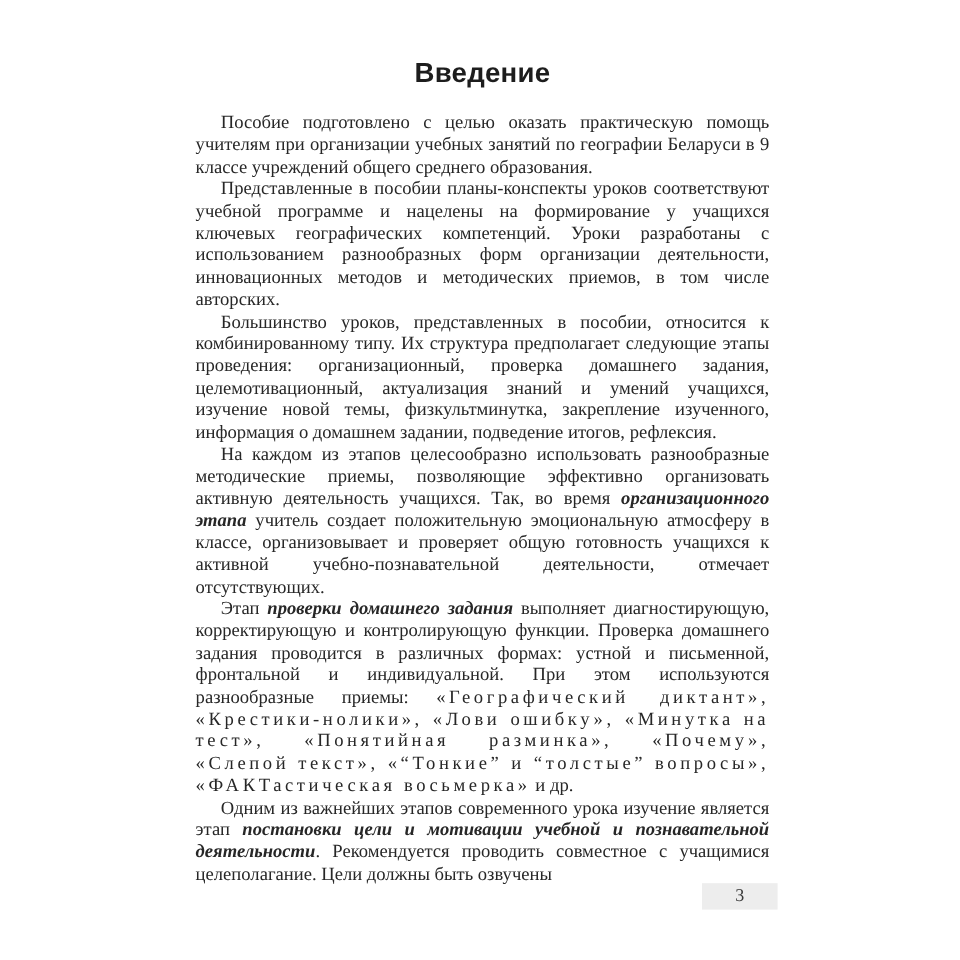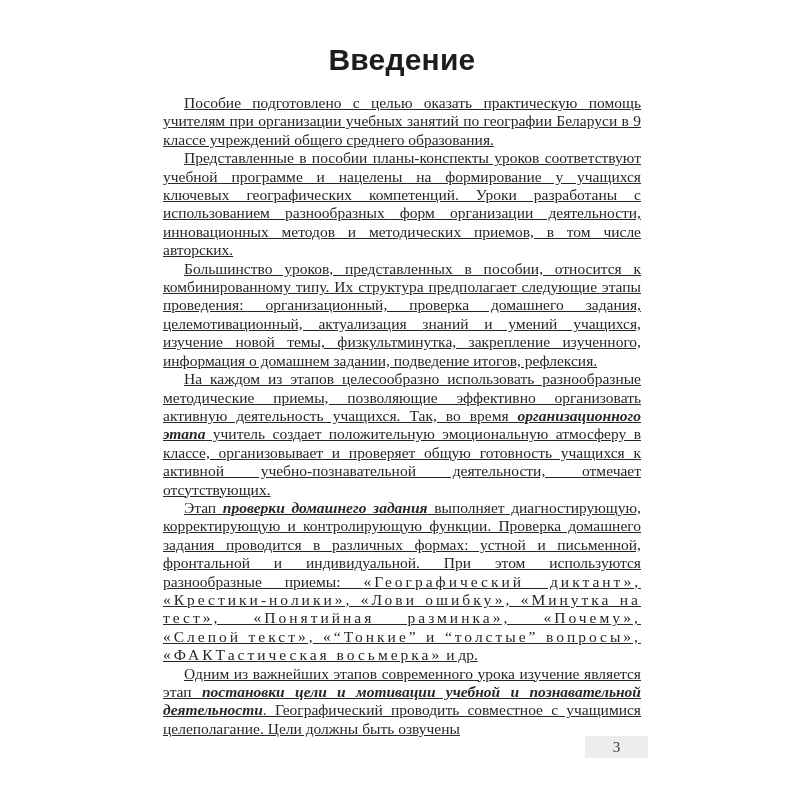--- a/index.html
+++ b/index.html
@@ -16,39 +16,38 @@
   }
   .content {
     position: absolute;
     left: 163px;
     top: 47px;
     width: 478px;
   }
   .title {
     font-family: "Liberation Sans", sans-serif;
     font-weight: 700;
-    font-size: 30px;
+    font-size: 23px;
     line-height: 26px;
     text-align: center;
     color: #1d1d1d;
     letter-spacing: 0.2px;
     margin: 0 0 21px 0;
   }
   .text-block {
     width: 100%;
   }
   .para {
     margin: 0;
     font-family: "Liberation Serif", serif;
     font-size: 15.5px;
     line-height: 18.4px;
     text-align: justify;
     text-indent: 21px;
     color: #272727;
-    text-decoration: underline;
   }
   .bi {
     font-weight: bold;
     font-style: italic;
   }
   .sp {
     letter-spacing: 3px;
   }
   .page-number {
     position: absolute;
@@ -69,17 +68,17 @@
 
 <div class="page">
   <div class="content">
     <h1 class="title">Введение</h1>
     <div class="text-block" id="text-block">
         <p class="para"><span>Пособие подготовлено с целью оказать практическую помощь учителям при организации учебных занятий по географии Беларуси в 9 классе учреждений общего среднего образования.</span></p>
         <p class="para"><span>Представленные в пособии планы-конспекты уроков соответствуют учебной программе и нацелены на формирование у учащихся ключевых географических компетенций. Уроки разработаны с использованием разнообразных форм организации деятельности, инновационных методов и методических приемов, в том числе авторских.</span></p>
         <p class="para"><span>Большинство уроков, представленных в пособии, относится к комбинированному типу. Их структура предполагает следующие этапы проведения: организационный, проверка домашнего задания, целемотивационный, актуализация знаний и умений учащихся, изучение новой темы, физкультминутка, закрепление изученного, информация о домашнем задании, подведение итогов, рефлексия.</span></p>
         <p class="para"><span>На каждом из этапов целесообразно использовать разнообразные методические приемы, позволяющие эффективно организовать активную деятельность учащихся. Так, во время </span><span class="bi">организационного этапа</span><span> учитель создает положительную эмоциональную атмосферу в классе, организовывает и проверяет общую готовность учащихся к активной учебно-познавательной деятельности, отмечает отсутствующих.</span></p>
         <p class="para"><span>Этап </span><span class="bi">проверки домашнего задания</span><span> выполняет диагностирующую, корректирующую и контролирующую функции. Проверка домашнего задания проводится в различных формах: устной и письменной, фронтальной и индивидуальной. При этом используются разнообразные приемы: </span><span class="sp">«Географический диктант», «Крестики-нолики», «Лови ошибку», «Минутка на тест», «Понятийная разминка», «Почему», «Слепой текст», «“Тонкие” и “толстые” вопросы», «ФАКТастическая восьмерка»</span><span> и др.</span></p>
-        <p class="para"><span>Одним из важнейших этапов современного урока изучение является этап </span><span class="bi">постановки цели и мотивации учебной и познавательной деятельности</span><span>. Географический проводить совместное с учащимися целеполагание. Цели должны быть озвучены</span></p>
+        <p class="para"><span>Одним из важнейших этапов современного урока изучение является этап </span><span class="bi">постановки цели и мотивации учебной и познавательной деятельности</span><span>. Рекомендуется проводить совместное с учащимися целеполагание. Цели должны быть озвучены</span></p>
       </div>
   </div>
   <div class="page-number">3</div>
 </div>
 
 </body></html>

